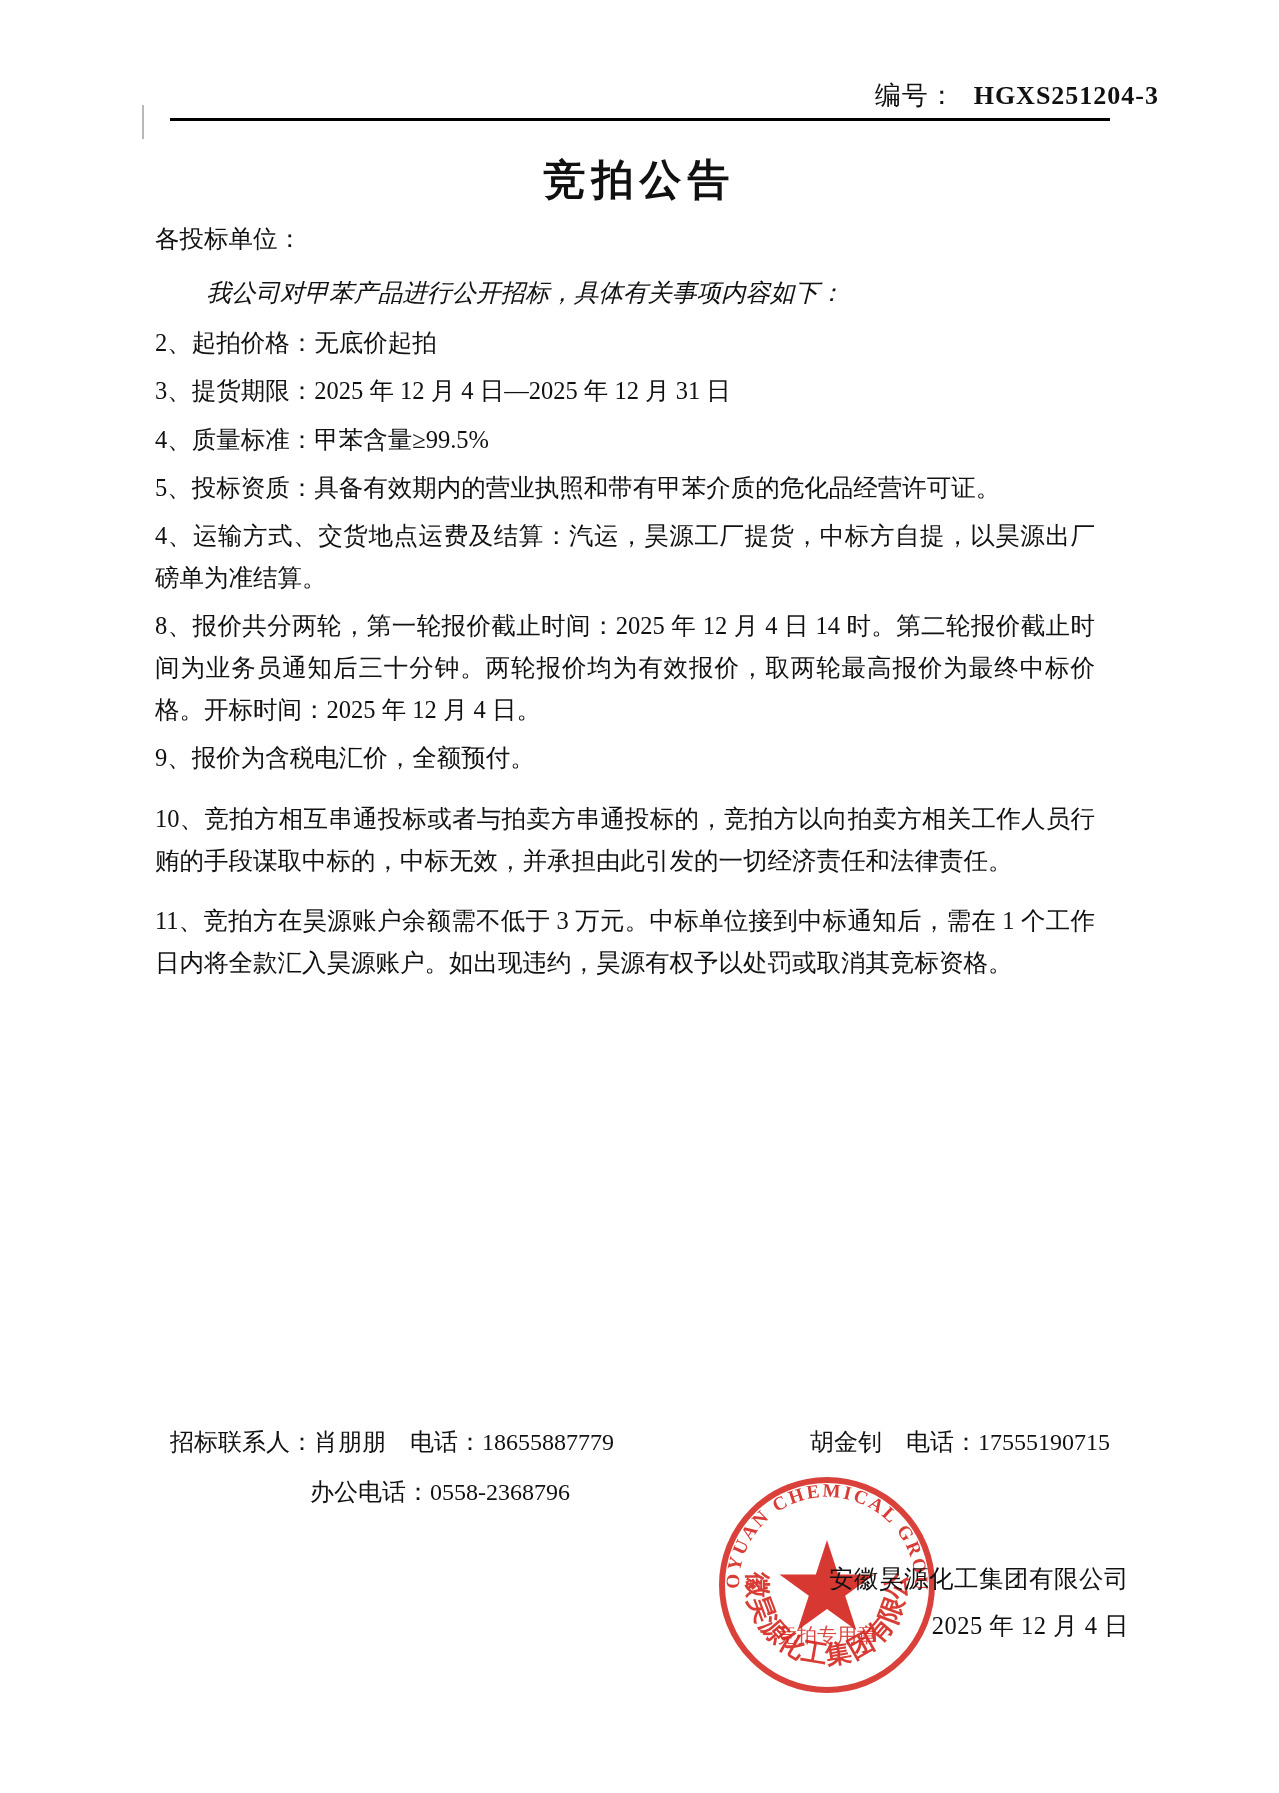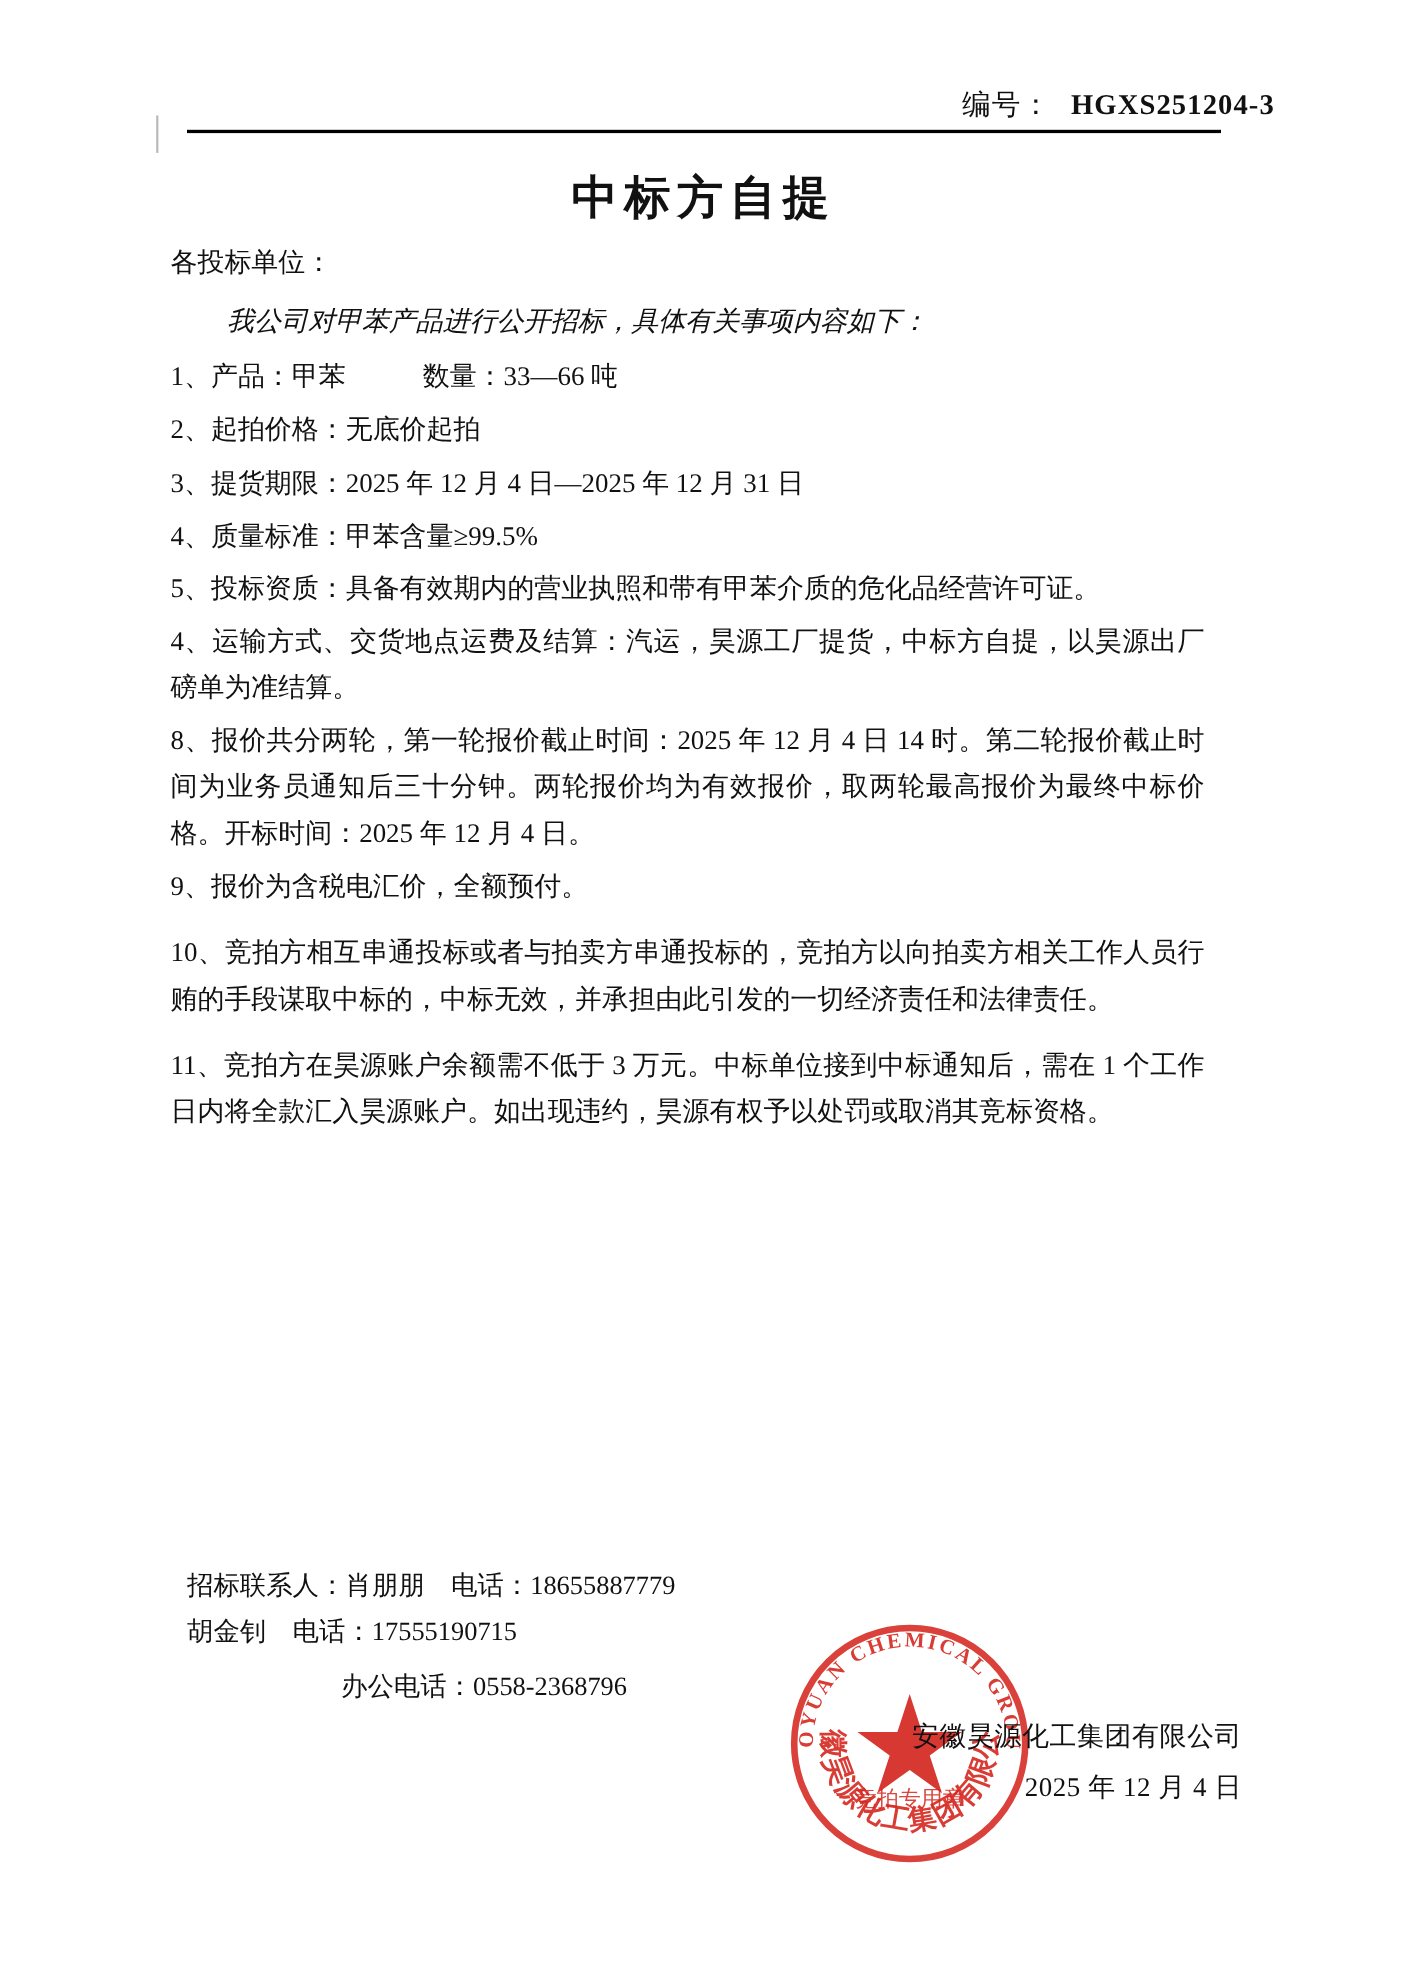--- a/index.html
+++ b/index.html
@@ -117,21 +117,20 @@
     position: absolute;
     top: 1421px;
     left: 170px;
     width: 940px;
     font-size: 24px;
     line-height: 1.75;
   }
   .contact-line-1 {
     display: flex;
     justify-content: space-between;
-    flex-direction: column;
   }
   .contact-office {
     margin-top: 8px;
     padding-left: 140px;
   }
 
   
   .signature {
     position: absolute;
     top: 1556px;
@@ -163,29 +162,26 @@
 <div class="page">
 
   <div class="side-tick"></div>
 
   <div class="doc-number-row">
     <span class="doc-number-label">编号：</span><span class="doc-number-value">HGXS251204-3</span>
   </div>
 
   <div class="header-rule"></div>
 
-  <div class="title">中标方自提</div>
+  <div class="title">竞拍公告</div>
 
   <div class="content">
     <p class="p-salutation">各投标单位：</p>
     <p class="p-intro">我公司对甲苯产品进行公开招标，具体有关事项内容如下：</p>
 
-    <p>
-      <span>1、产品：甲苯</span><span class="qty-gap"></span><span>数量：33—66 吨</span>
-    </p>
     <p>2、起拍价格：无底价起拍</p>
     <p>3、提货期限：2025 年 12 月 4 日—2025 年 12 月 31 日</p>
     <p>4、质量标准：甲苯含量≥99.5%</p>
     <p>5、投标资质：具备有效期内的营业执照和带有甲苯介质的危化品经营许可证。</p>
     <p>4、运输方式、交货地点运费及结算：汽运，昊源工厂提货，中标方自提，以昊源出厂磅单为准结算。</p>
     <p>8、报价共分两轮，第一轮报价截止时间：2025 年 12 月 4 日 14 时。第二轮报价截止时间为业务员通知后三十分钟。两轮报价均为有效报价，取两轮最高报价为最终中标价格。开标时间：2025 年 12 月 4 日。</p>
     <p>9、报价为含税电汇价，全额预付。</p>
     <p class="gap-before">10、竞拍方相互串通投标或者与拍卖方串通投标的，竞拍方以向拍卖方相关工作人员行贿的手段谋取中标的，中标无效，并承担由此引发的一切经济责任和法律责任。</p>
     <p class="gap-before">11、竞拍方在昊源账户余额需不低于 3 万元。中标单位接到中标通知后，需在 1 个工作日内将全款汇入昊源账户。如出现违约，昊源有权予以处罚或取消其竞标资格。</p>
   </div>

